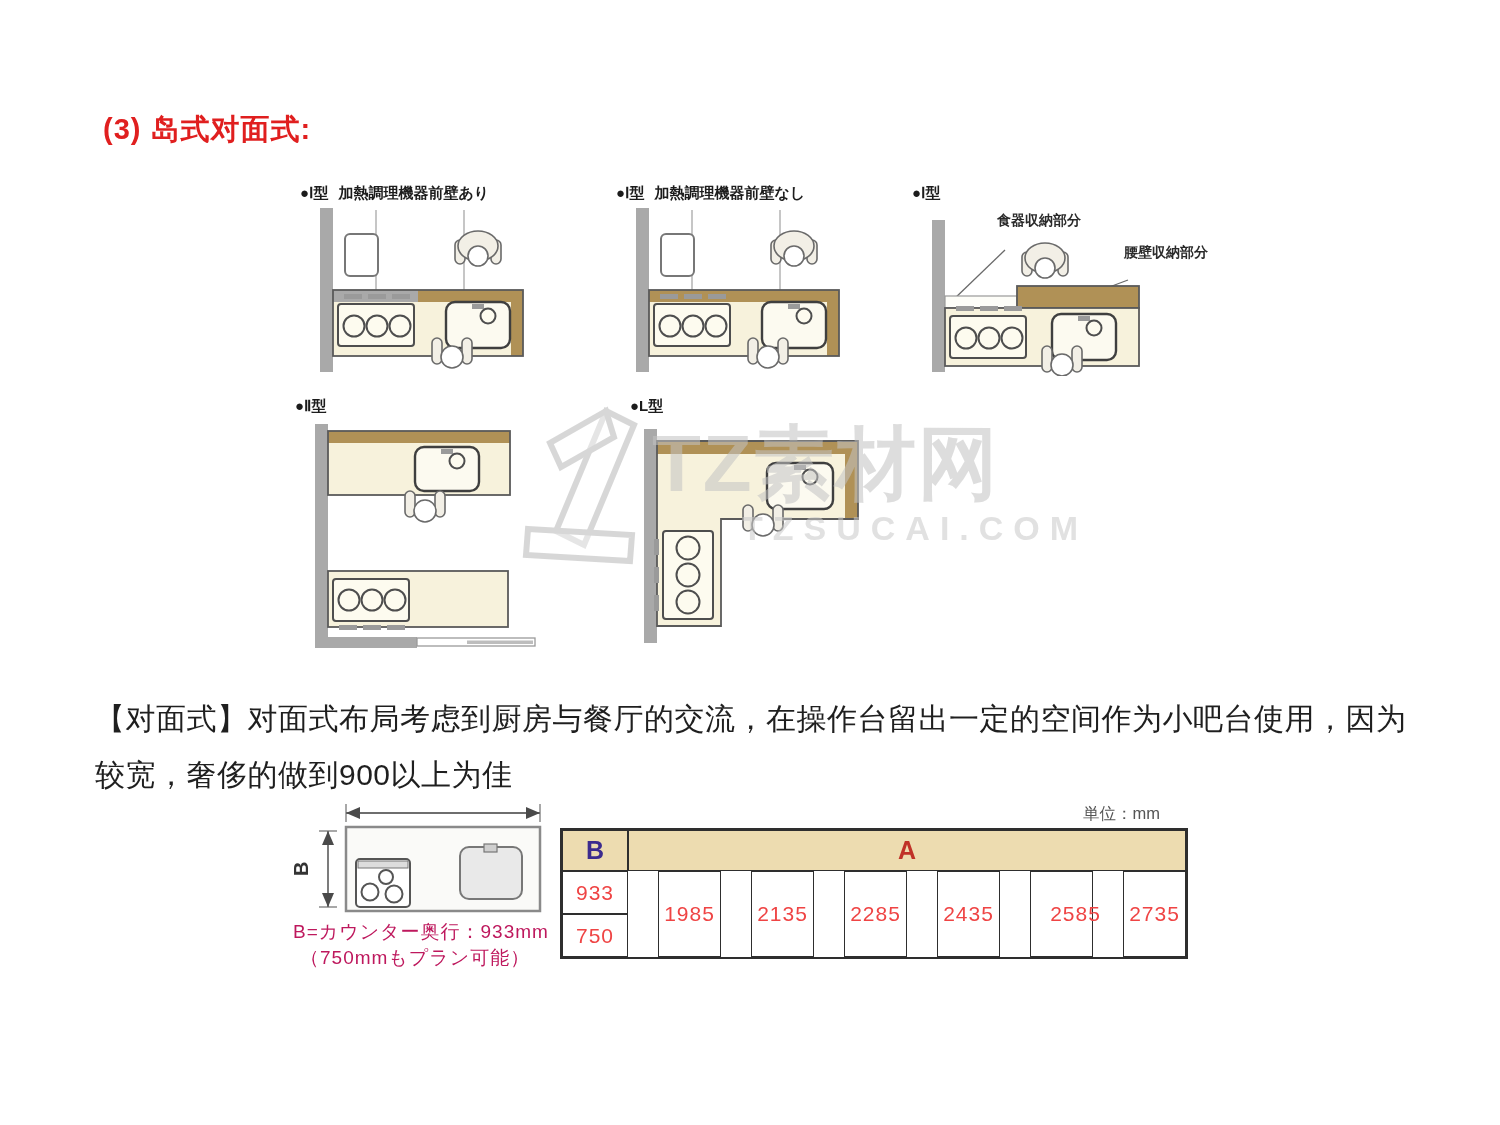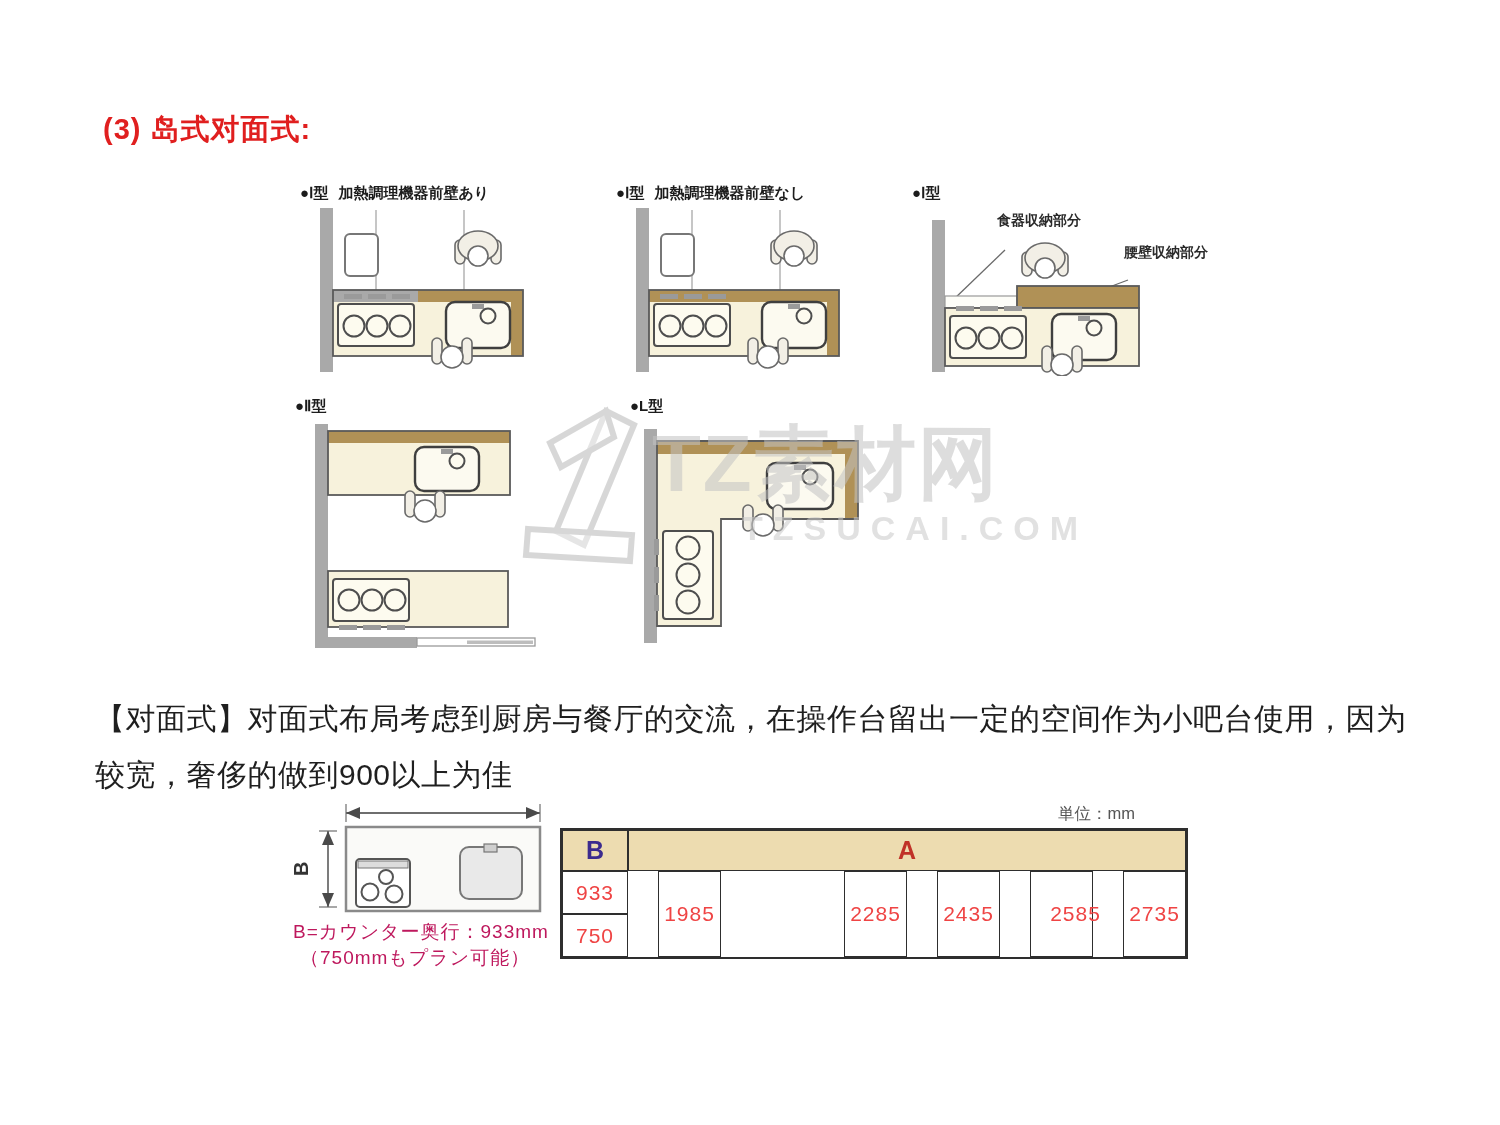--- a/index.html
+++ b/index.html
@@ -34,21 +34,21 @@
             color:#c3c3c3;letter-spacing:2px;white-space:nowrap;}
   .wm-domain{position:absolute;left:222px;top:104px;font-size:34px;color:#c9c9c9;
              letter-spacing:10px;font-weight:bold;white-space:nowrap;}
   
   .para{position:absolute;left:95px;font-size:30px;color:#1f1f1f;font-weight:500;
         letter-spacing:0.5px;white-space:nowrap;}
   
   .mini{position:absolute;left:288px;top:793px;width:280px;height:190px;}
   .mini-caption{position:absolute;font-size:19px;color:#be185d;letter-spacing:1px;white-space:nowrap;}
   
-  .unit-label{position:absolute;left:1058px;top:803px;width:127px;text-align:left;
+  .unit-label{position:absolute;left:1058px;top:803px;width:127px;text-align:center;
               font-size:16.5px;color:#555;}
   .size-grid{position:absolute;left:560px;top:828px;display:grid;
              grid-template-columns:66px repeat(6,93px);grid-template-rows:41px 43px 43px;
              border:2.5px solid #2e2e2e;background:#fff;}
   .size-grid>div{border:1.2px solid #2e2e2e;display:flex;align-items:center;justify-content:center;}
   .hdr{background:#eddcb0;font-weight:bold;font-size:25px;}
   .hdr-b{grid-column:1;grid-row:1;color:#3c2b8e;}
   .hdr-a{grid-column:2/8;grid-row:1;color:#c03228;}
   .b1{grid-column:1;grid-row:2;}
   .b2{grid-column:1;grid-row:3;}
@@ -306,19 +306,20 @@
     <span class="mini-caption" style="left:12px;top:152px;">（750mmもプラン可能）</span>
   </div>
 
   <div class="unit-label">単位：mm</div>
   <div class="size-grid">
     <div class="hdr hdr-b">B</div>
     <div class="hdr hdr-a">A</div>
     <div class="num b1">933</div>
     <div class="num b2">750</div>
     <div class="num a-cell" style="grid-column:2;">1985</div>
+    <div class="num a-cell" style="grid-column:3;">2135</div>
     <div class="num a-cell" style="grid-column:4;">2285</div>
     <div class="num a-cell" style="grid-column:5;">2435</div>
     <div class="num a-cell" style="grid-column:6;padding-left:28px;">2585</div>
     <div class="num a-cell" style="grid-column:7;">2735</div>
   </div>
 
 </div>
 
 </body></html>

